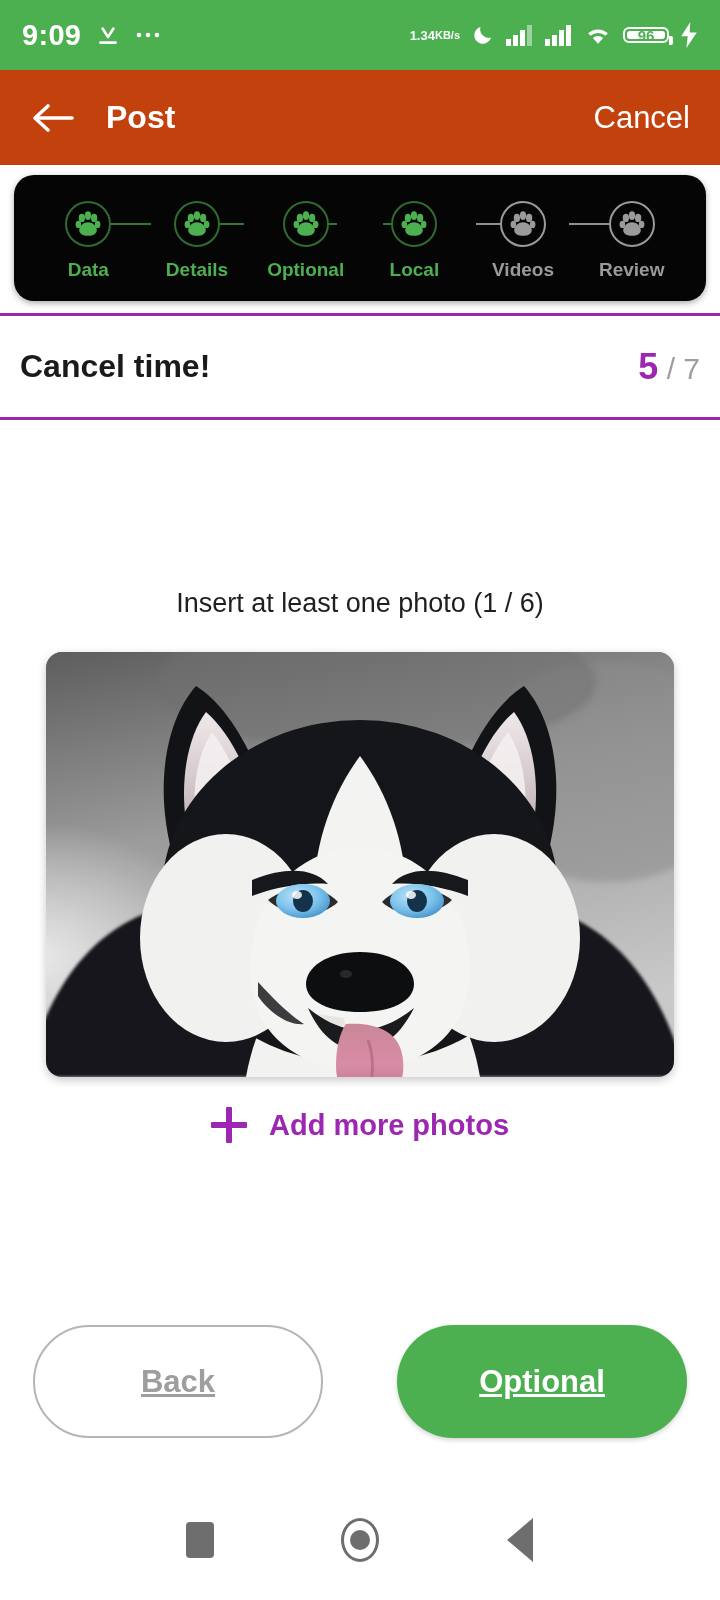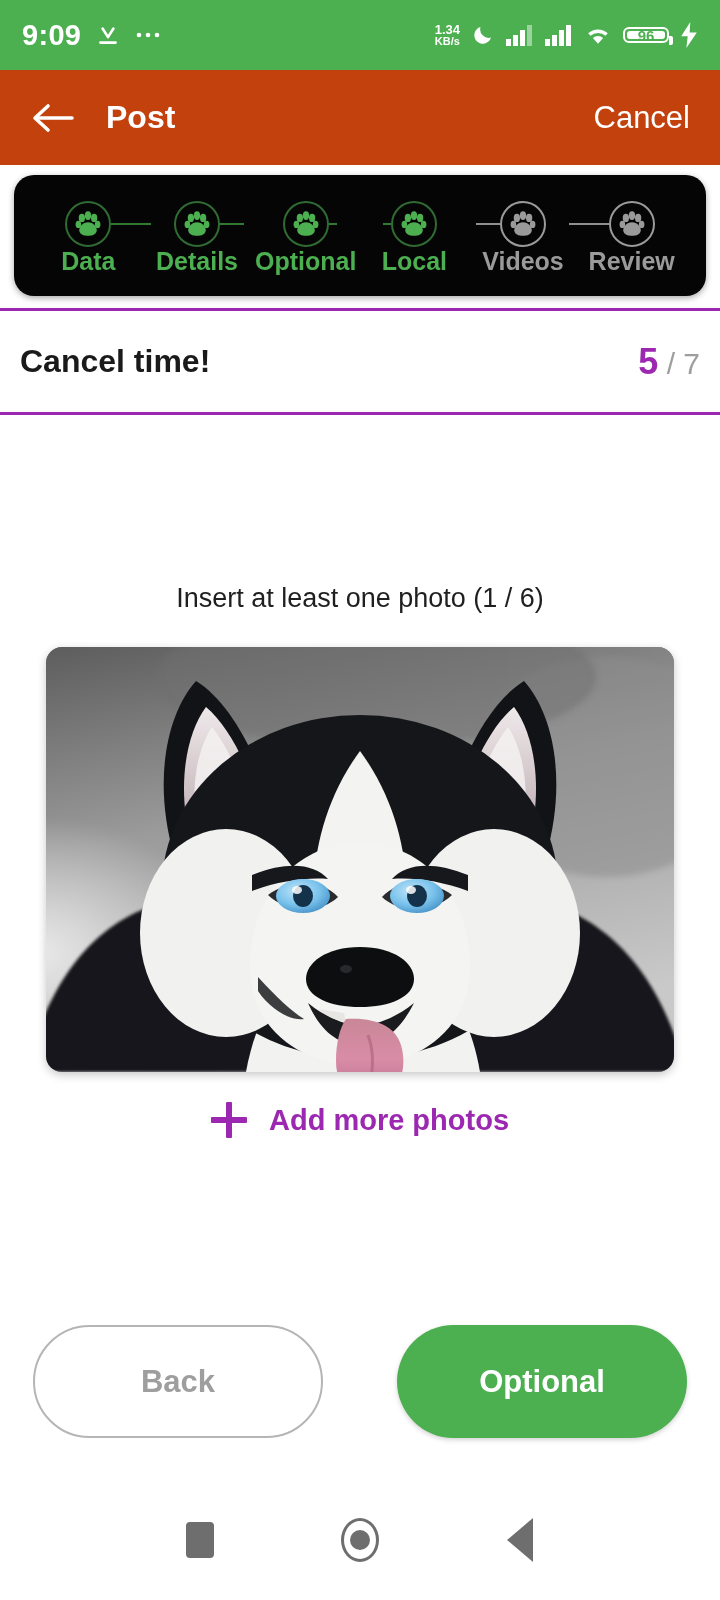--- a/index.html
+++ b/index.html
@@ -13,21 +13,21 @@
 
   
   .statusbar {
     height: 70px; background: #4CAF50;
     display: flex; align-items: center; justify-content: space-between;
     padding: 0 22px; color: #fff;
   }
   .sb-left { display: flex; align-items: center; gap: 14px; }
   .sb-time { font-size: 29px; font-weight: 700; letter-spacing: .3px; }
   .sb-right { display: flex; align-items: center; gap: 11px; }
-  .netspeed { display:flex; flex-direction:column; align-items:center;
+  .netspeed { display:flex; flex-direction:row; align-items:center;
               line-height: 1.0; font-size: 13px; font-weight: 700; }
   .netspeed span:last-child { font-size: 11px; }
   .ico { display:inline-flex; align-items:center; justify-content:center; }
   .battery {
     display:inline-flex; align-items:center; justify-content:center;
     border: 2.5px solid #ffffff; border-radius: 6px;
     width: 46px; height: 16px; position: relative;
   }
   .battery .fill {
     position:absolute; left:2px; top:2px; bottom:2px; right:2px;
@@ -58,21 +58,21 @@
   }
   .steps { display:flex; align-items:flex-start; justify-content:space-between; position:relative; }
   .step { display:flex; flex-direction:column; align-items:center; flex: 1 1 0; position:relative; cursor:pointer; }
   .step .circle {
     width: 46px; height: 46px; border-radius: 50%;
     border: 2px solid #2f6b33; display:flex; align-items:center; justify-content:center;
     background:#050505; position:relative; z-index:2;
   }
   .step.current .circle { border-color:#e8e8e8; }
   .step.todo .circle { border-color:#9a9a9a; }
-  .step .label { margin-top: 0; font-size: 25px; font-weight: 700; color:#4CAF50; white-space:nowrap; }
+  .step .label { margin-top: 12px; font-size: 19px; font-weight: 700; color:#4CAF50; white-space:nowrap; }
   .step.current .label { color:#ffffff; }
   .step.todo .label { color:#9a9a9a; }
   .connector { position:absolute; top: 22px; height:2px; z-index:1; }
 
   
   .section-head {
     border-top: 3px solid #9C27B0; border-bottom: 3px solid #9C27B0;
     height: 107px; display:flex; align-items:center; padding: 0 20px;
     background:#fff;
   }
@@ -105,21 +105,21 @@
   .add-more-label { font-size: 29px; font-weight:700; color:#9C27B0; }
 
   
   .btn-row {
     position:absolute; left:0; right:0; top: 1325px;
     display:flex; justify-content:space-between; padding: 0 33px;
   }
   .btn {
     width: 290px; height: 113px; border-radius: 60px;
     display:flex; align-items:center; justify-content:center;
-    font-size: 31px; font-weight: 700; cursor:pointer; user-select:none;
+    font-size: 31px; font-weight: 700; cursor:pointer; user-select:none;text-decoration:underline;
   }
   .btn-back { background:#fff; border: 2px solid #b5b5b5; color:#9e9e9e; }
   .btn-continue { background:#4CAF50; color:#ffffff; border: none;
                   box-shadow: 0 2px 5px rgba(0,0,0,.18); }
 
   
   .navbar {
     position:absolute; left:0; right:0; bottom:0; height: 120px;
     display:flex; align-items:center; justify-content:space-around;
     background:#ffffff; padding: 0 120px;

